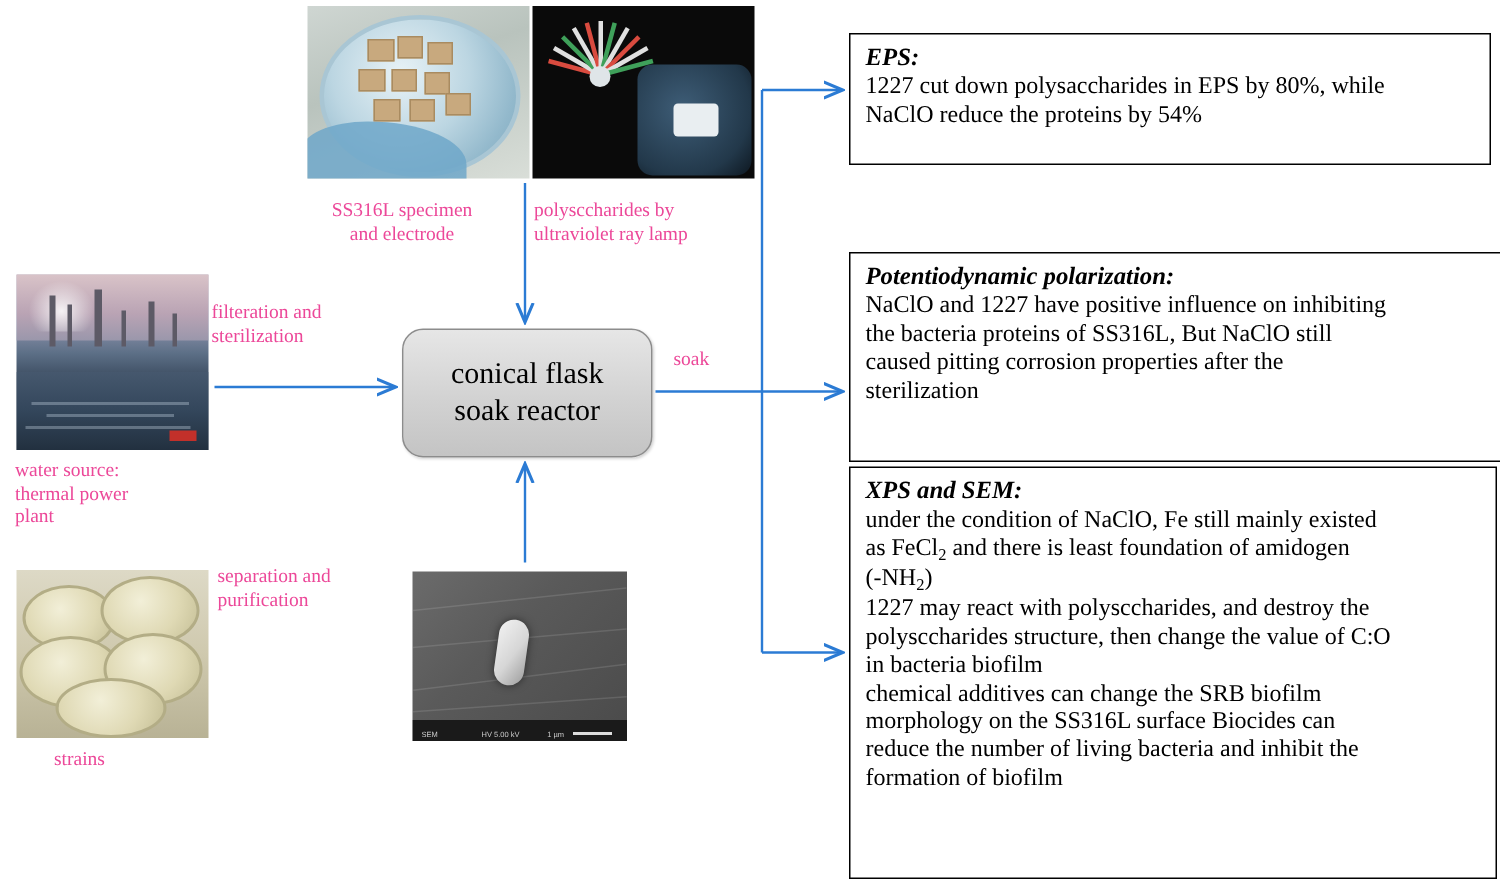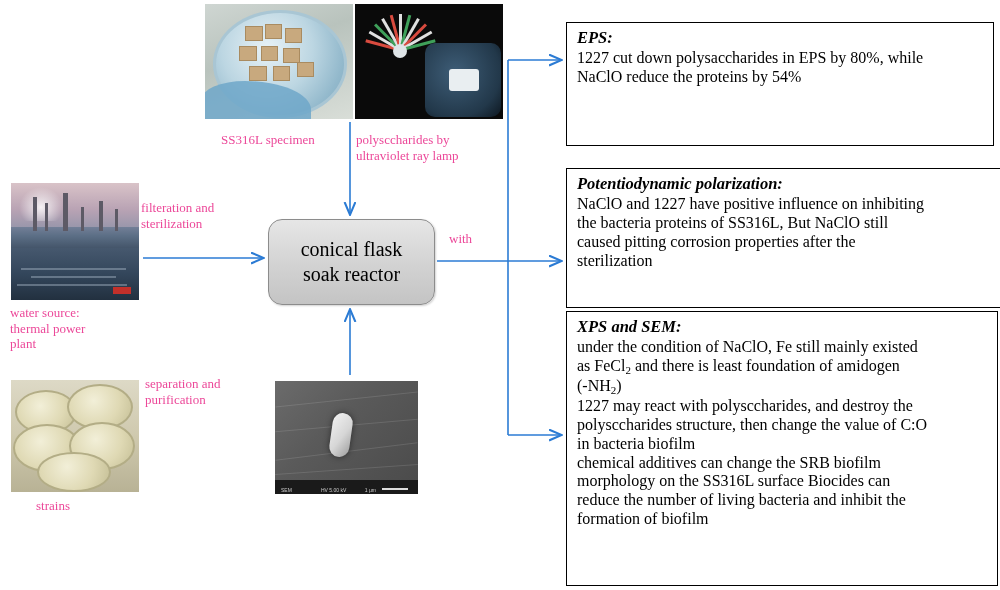--- a/index.html
+++ b/index.html
@@ -161,21 +161,21 @@
   .resbox .rhead {
     font-weight: bold;
     font-style: italic;
     font-size: 16.5px;
     margin-bottom: 1px;
   }
   .resbox .rbody {
     font-size: 16px;
     line-height: 1.18;
   }
-  #box-eps  { left: 566px; top: 22px;  width: 428px; height: 124px; }
+  #box-eps  { left: 566px; top: 22px;  width: 428px; height: 88px; }
   #box-pot  { left: 566px; top: 168px; width: 484px; height: 140px; }
   #box-xps  { left: 566px; top: 311px; width: 432px; height: 275px; }
 
   
   .lbl {
     position: absolute;
     font-size: 13px;
     line-height: 1.2;
     color: #ec4899;
   }
@@ -270,33 +270,34 @@
 
   <div id="reactor">
     <div class="rtext">
       <div>conical flask</div>
       <div>soak reactor</div>
     </div>
   </div>
 
   <div class="lbl" id="lbl-specimen">
     <div>SS316L specimen</div>
+    <div>and electrode</div>
   </div>
 
   <div class="lbl" id="lbl-steril">
     <div>polysccharides by</div>
     <div>ultraviolet ray lamp</div>
   </div>
 
   <div class="lbl" id="lbl-filter">
     <div>filteration and</div>
     <div>sterilization</div>
   </div>
 
-  <div class="lbl" id="lbl-test">with</div>
+  <div class="lbl" id="lbl-test">soak</div>
 
   <div class="lbl" id="lbl-water">
     <div>water source:</div>
     <div>thermal power</div>
     <div>plant</div>
   </div>
 
   <div class="lbl" id="lbl-separation">
     <div>separation and</div>
     <div>purification</div>

